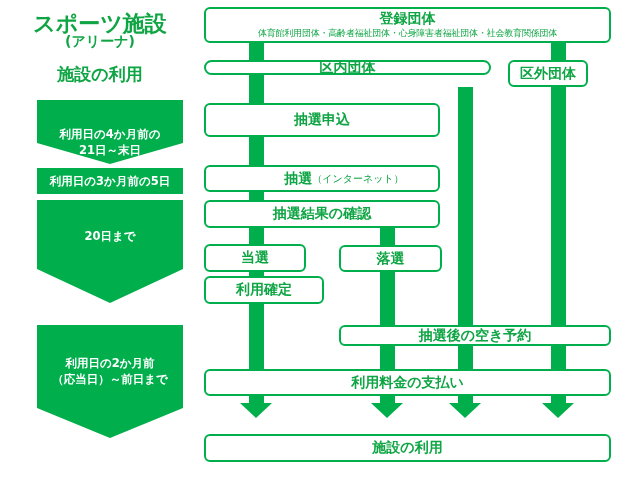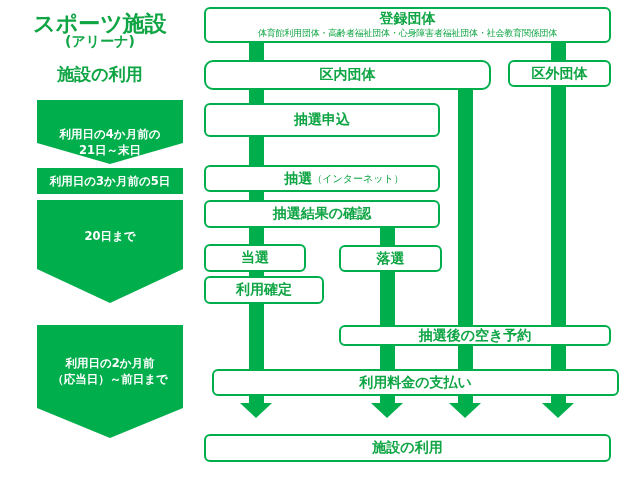--- a/index.html
+++ b/index.html
@@ -73,25 +73,25 @@
 <div class="arrowhead" style="left:240px;top:403px;"></div>
 <div class="arrowhead" style="left:371px;top:403px;"></div>
 <div class="arrowhead" style="left:449px;top:403px;"></div>
 <div class="arrowhead" style="left:542px;top:403px;"></div>
 
 <div class="box" style="left:204px;top:7px;width:407px;height:36px;">
   <div style="font-size:14px;line-height:16px;">登録団体</div>
   <div class="sub">体育館利用団体・高齢者福祉団体・心身障害者福祉団体・社会教育関係団体</div>
 </div>
 
-<div class="box" style="left:204px;top:60px;width:287px;height:30px;border-radius:9px;">
+<div class="box" style="left:204px;top:60px;width:287px;height:15px;border-radius:9px;">
   <div>区内団体</div>
 </div>
 
-<div class="box" style="left:508px;top:60px;width:103px;height:27px;">
+<div class="box" style="left:508px;top:60px;width:80px;height:27px;">
   <div>区外団体</div>
 </div>
 
 <div class="box" style="left:204px;top:103px;width:236px;height:34px;">
   <div>抽選申込</div>
 </div>
 
 <div class="box" style="left:204px;top:165px;width:236px;height:27px;flex-direction:row;padding-left:44px;">
   <span>抽選</span>
   <span class="small">（インターネット）</span>
@@ -110,19 +110,19 @@
 </div>
 
 <div class="box" style="left:204px;top:276px;width:120px;height:28px;">
   <div>利用確定</div>
 </div>
 
 <div class="box" style="left:339px;top:325px;width:272px;height:21px;">
   <div>抽選後の空き予約</div>
 </div>
 
-<div class="box" style="left:212px;top:369px;width:407px;height:27px;">
+<div class="box" style="left:204px;top:369px;width:407px;height:27px;">
   <div>利用料金の支払い</div>
 </div>
 
 <div class="box" style="left:204px;top:434px;width:407px;height:28px;">
   <div>施設の利用</div>
 </div>
 
 </body></html>

